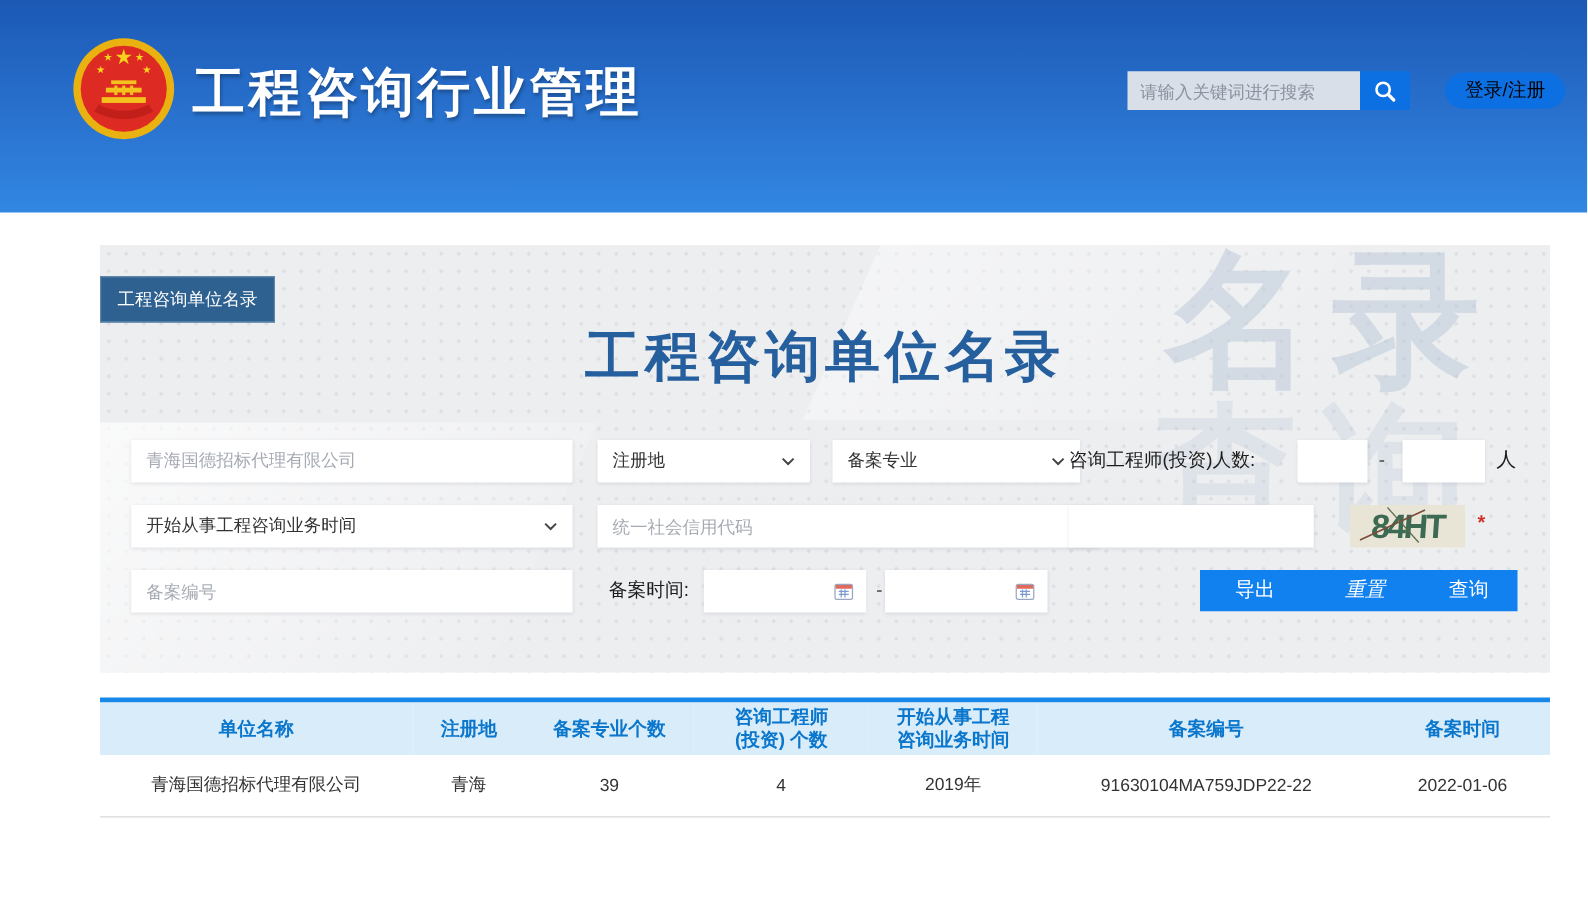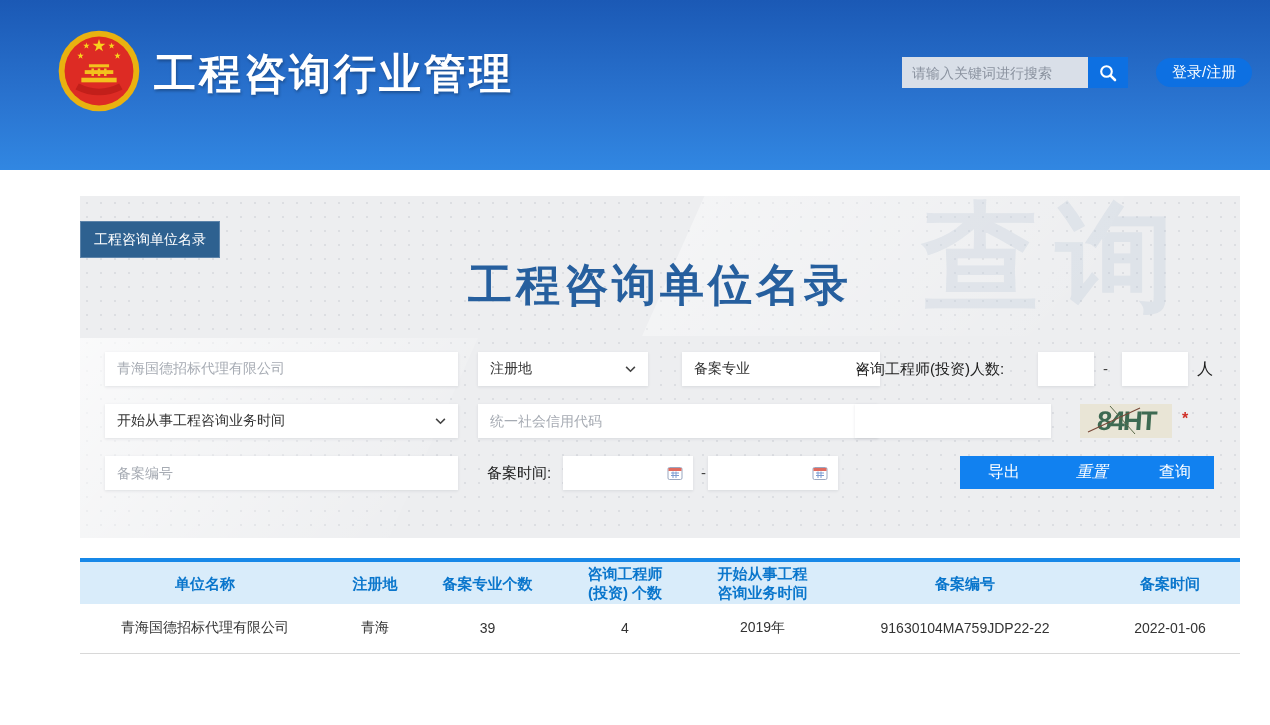--- a/index.html
+++ b/index.html
@@ -12,21 +12,21 @@
   .emblem { position:absolute; left:57px; top:29px; width:84px; height:84px; }
   .site-title { position:absolute; left:154px; top:46px; font-size:42px; font-weight:bold;
                 color:#fff; letter-spacing:3px; text-shadow:1px 2px 3px rgba(0,0,0,.28); white-space:nowrap; }
   .search-wrap { position:absolute; left:902px; top:57px; display:flex; height:31px; }
   .search-input { width:186px; height:31px; border:none; outline:none; background:#d9dfe8;
                   padding:0 10px; font-size:14px; color:#333; font-family:inherit; }
   .search-input::placeholder { color:#8b93a0; }
   .search-btn { width:40px; height:31px; border:none; background:#0d70e2; display:flex;
                 align-items:center; justify-content:center; cursor:pointer; }
   .login-btn { position:absolute; left:1156px; top:58px; height:29px; padding:0 16px;
-               border:none; border-radius:15px; background:#0d70e2; color:#ffffff; font-size:15px;
+               border:none; border-radius:15px; background:#0d70e2; color:#000000; font-size:15px;
                display:flex; align-items:center; justify-content:center; cursor:pointer;
                font-family:inherit; white-space:nowrap; }
 
   
   .panel { position:absolute; left:80px; top:196px; width:1160px; height:342px;
            background-color:#edeef0;
            background-image:radial-gradient(circle,#dcdee2 1.2px, transparent 1.4px);
            background-size:14px 14px; overflow:hidden; }
   .deco { position:absolute; width:420px; height:260px;
           background:linear-gradient(115deg, rgba(255,255,255,.75), rgba(255,255,255,0));
@@ -112,36 +112,37 @@
         </span>
       </button>
     </div>
     <button class="login-btn">登录/注册</button>
   </div>
 
   <div class="panel">
     <div class="deco d1"></div>
     <div class="deco d2"></div>
     <div class="watermark">
+      <span class="wm1">名录</span>
       <span class="wm2">查询</span>
     </div>
 
     <div class="dir-tab">工程咨询单位名录</div>
     <div class="panel-title">工程咨询单位名录</div>
 
     <input class="ctl ghost-val" style="left: 25px; top: 156px; width: 353px; position: absolute;" value="青海国德招标代理有限公司">
     <div class="ctl selectbox" style="left:398px; top:156px; width:170px;">
       <span class="sel-label">注册地</span>
       <span style="display:flex;">
         <svg width="11" height="7" viewBox="0 0 12 8">
             <path d="M1 1l5 5 5-5" stroke="#444" stroke-width="1.8" fill="none"></path>
           </svg>
       </span>
     </div>
-    <div class="ctl selectbox" style="left:586px; top:156px; width:198px;margin-left:16px;">
+    <div class="ctl selectbox" style="left:586px; top:156px; width:198px;">
       <span class="sel-label">备案专业</span>
       <span style="display:flex;">
         <svg width="11" height="7" viewBox="0 0 12 8">
             <path d="M1 1l5 5 5-5" stroke="#444" stroke-width="1.8" fill="none"></path>
           </svg>
       </span>
     </div>
     <div class="flabel" style="left:775px; top:156px;">咨询工程师(投资)人数:</div>
     <input class="ctl" style="left: 958px; top: 156px; width: 56px; position: absolute;">
     <div class="dash" style="left:1023px; top:156px;">-</div>

